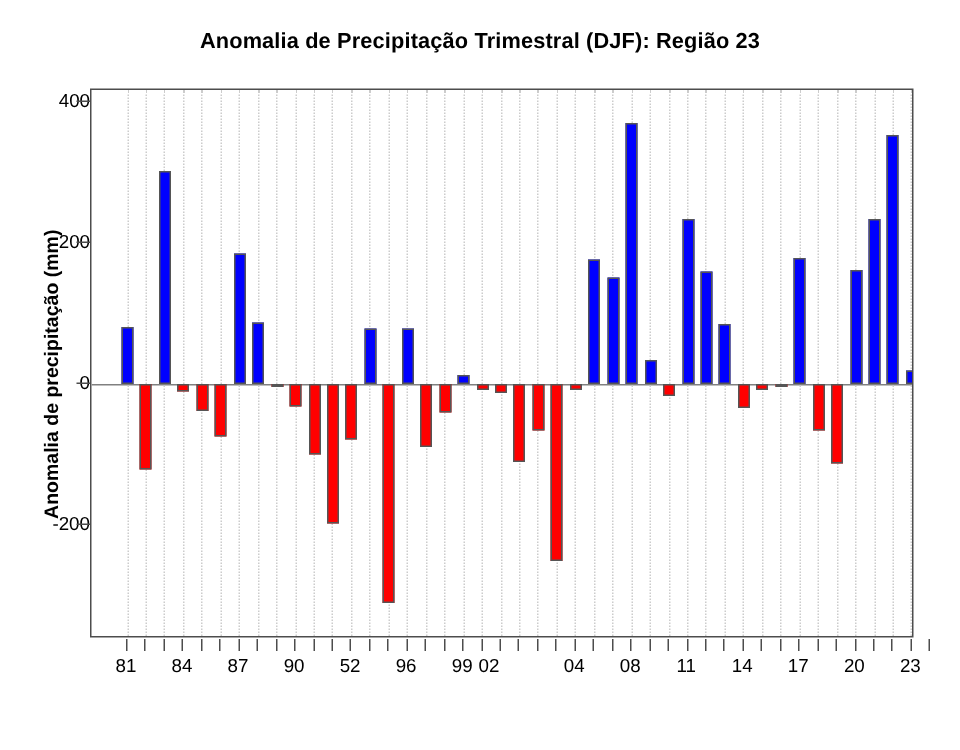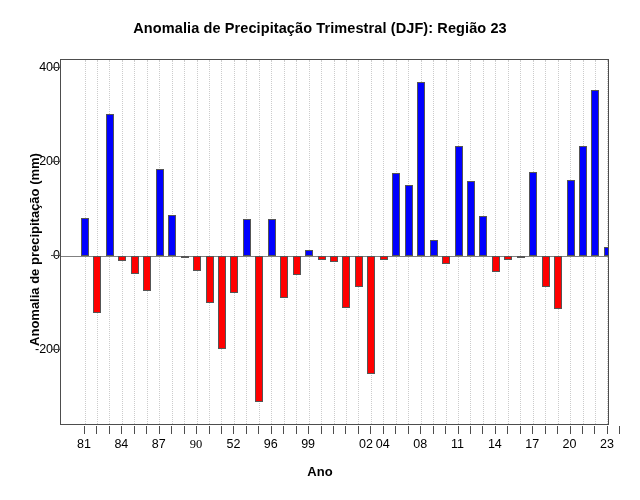--- a/index.html
+++ b/index.html
@@ -234,52 +234,51 @@
       <div class="bar neg" title="2016: -3 mm" style="left: 455.75px; width: 8px; height: 1.5px; top: 196px;"></div>
       <div class="bar pos" title="2017: 179 mm" style="left: 468.2px; width: 8px; height: 84.13px; top: 111.87px;"></div>
       <div class="bar neg" title="2018: -67 mm" style="left: 480.65px; width: 8px; height: 31.49px; top: 196px;"></div>
       <div class="bar neg" title="2019: -112 mm" style="left: 493.1px; width: 8px; height: 52.64px; top: 196px;"></div>
       <div class="bar pos" title="2020: 162 mm" style="left: 505.55px; width: 8px; height: 76.14px; top: 119.86px;"></div>
       <div class="bar pos" title="2021: 235 mm" style="left: 518px; width: 8px; height: 110.45px; top: 85.55px;"></div>
       <div class="bar pos" title="2022: 353 mm" style="left: 530.45px; width: 8px; height: 165.91px; top: 30.09px;"></div>
       <div class="bar pos" title="2023: 20 mm" style="left: 542.9px; width: 8px; height: 9.4px; top: 186.6px;"></div>
     </div>
 
-  <div id="xlabel">Ano</div>
 
 <div class="xtick-mark" style="left: 84px;"></div>
     <div class="xtick-label" style="left: 84px;">81</div>
     <div class="xtick-mark" style="left: 96.45px;"></div>
     <div class="xtick-mark" style="left: 108.9px;"></div>
     <div class="xtick-mark" style="left: 121.35px;"></div>
     <div class="xtick-label" style="left: 121.35px;">84</div>
     <div class="xtick-mark" style="left: 133.8px;"></div>
     <div class="xtick-mark" style="left: 146.25px;"></div>
     <div class="xtick-mark" style="left: 158.7px;"></div>
     <div class="xtick-label" style="left: 158.7px;">87</div>
     <div class="xtick-mark" style="left: 171.15px;"></div>
     <div class="xtick-mark" style="left: 183.6px;"></div>
     <div class="xtick-mark" style="left: 196.05px;"></div>
-    <div class="xtick-label" style="left: 196.05px; font-family: Liberation Serif, serif;">90</div>
+    <div class="xtick-label" style="left: 196.05px;">90</div>
     <div class="xtick-mark" style="left: 208.5px;"></div>
     <div class="xtick-mark" style="left: 220.95px;"></div>
     <div class="xtick-mark" style="left: 233.4px;"></div>
     <div class="xtick-label" style="left: 233.4px;">52</div>
     <div class="xtick-mark" style="left: 245.85px;"></div>
     <div class="xtick-mark" style="left: 258.3px;"></div>
     <div class="xtick-mark" style="left: 270.75px;"></div>
     <div class="xtick-label" style="left: 270.75px;">96</div>
     <div class="xtick-mark" style="left: 283.2px;"></div>
     <div class="xtick-mark" style="left: 295.65px;"></div>
     <div class="xtick-mark" style="left: 308.1px;"></div>
     <div class="xtick-label" style="left: 308.1px;">99</div>
     <div class="xtick-mark" style="left: 320.55px;"></div>
     <div class="xtick-mark" style="left: 333px;"></div>
     <div class="xtick-mark" style="left: 345.45px;"></div>
-    <div class="xtick-label" style="left: 366px;">02</div>
+    <div class="xtick-label" style="left: 326px;">02</div>
     <div class="xtick-mark" style="left: 357.9px;"></div>
     <div class="xtick-mark" style="left: 370.35px;"></div>
     <div class="xtick-mark" style="left: 382.8px;"></div>
     <div class="xtick-label" style="left: 382.8px;">04</div>
     <div class="xtick-mark" style="left: 395.25px;"></div>
     <div class="xtick-mark" style="left: 407.7px;"></div>
     <div class="xtick-mark" style="left: 420.15px;"></div>
     <div class="xtick-label" style="left: 420.15px;">08</div>
     <div class="xtick-mark" style="left: 432.6px;"></div>
     <div class="xtick-mark" style="left: 445.05px;"></div>

